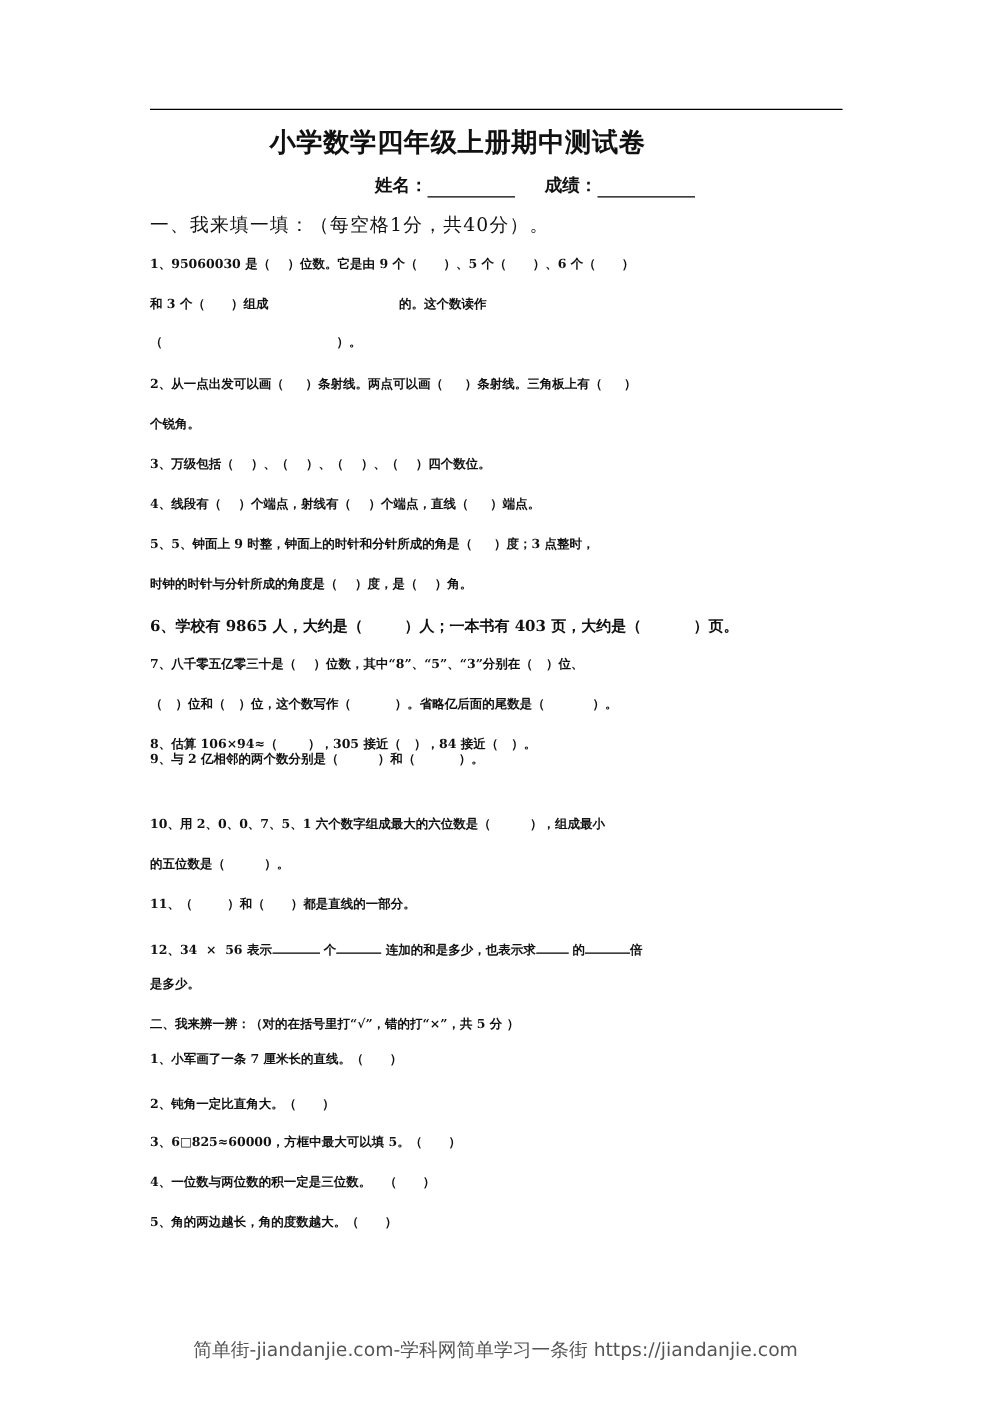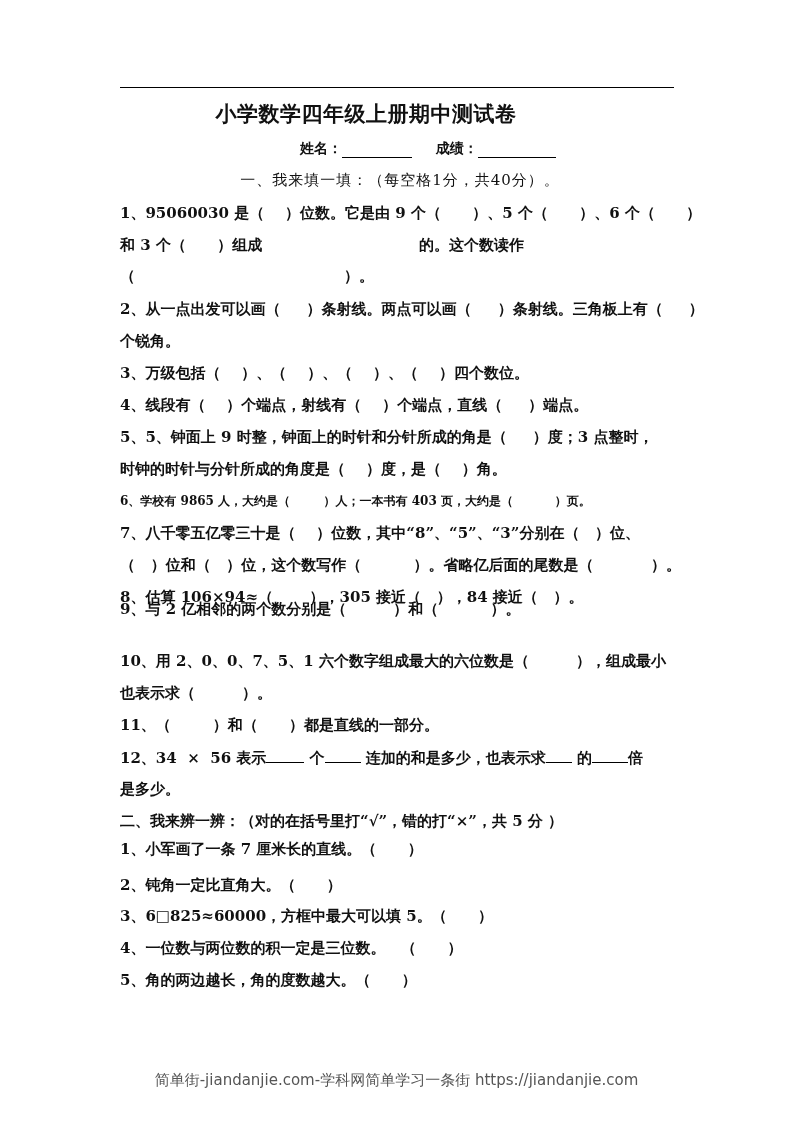--- a/index.html
+++ b/index.html
@@ -4,22 +4,22 @@
 <style>
   html, body { margin: 0; padding: 0; background: #ffffff; }
   body { width: 793px; height: 1122px; position: relative; overflow: hidden;
          font-family: "DejaVu Serif", "Liberation Serif", serif; color: #111; }
   .rule { position: absolute; left: 120px; top: 87px; width: 554px; height: 0; border-top: 1.5px solid #000; }
   .title { position: absolute; left: 0; width: 732px; top: 100px; text-align: center;
            font-family: "DejaVu Sans", "Liberation Sans", sans-serif; font-size: 21px; font-weight: bold; letter-spacing: 0.5px; }
   .meta { position: absolute; top: 140px; left: 300px; font-size: 14px; font-weight: bold;
           font-family: "DejaVu Sans", "Liberation Sans", sans-serif; }
   .meta span.blank { display: inline-block; border-bottom: 1px solid #000; height: 14px; vertical-align: bottom; }
-  .line { position: absolute; left: 120px; width: 560px; font-size: 15px; white-space: pre; font-weight: bold; }
-  .sec { font-weight: normal; font-size: 15px; letter-spacing: 1px; text-align: center; }
+  .line { position: absolute; left: 120px; width: 560px; font-size: 10px; white-space: pre; font-weight: bold; }
+  .sec { font-weight: normal; font-size: 15px; letter-spacing: 1px; }
   .u { display: inline-block; border-bottom: 1px solid #000; height: 14px; vertical-align: baseline; }
   .footer { position: absolute; top: 1071px; left: 0; width: 793px; text-align: center;
             font-family: "DejaVu Sans", "Liberation Sans", sans-serif; font-size: 15px; color: #555; }
 </style>
 </head>
 <body>
 
 <div class="rule"></div>
 <div class="title">小学数学四年级上册期中测试卷</div>
 
@@ -39,21 +39,21 @@
 <div class="line" style="top:364px">3、万级包括（    ）、（    ）、（    ）、（    ）四个数位。</div>
 <div class="line" style="top:396px">4、线段有（    ）个端点，射线有（    ）个端点，直线（     ）端点。</div>
 <div class="line" style="top:428px">5、5、钟面上 9 时整，钟面上的时针和分针所成的角是（     ）度；3 点整时，</div>
 <div class="line" style="top:460px">时钟的时针与分针所成的角度是（    ）度，是（    ）角。</div>
 <div class="line" style="top:493px;font-size:12px">6、学校有 9865 人，大约是（        ）人；一本书有 403 页，大约是（          ）页。</div>
 <div class="line" style="top:524px">7、八千零五亿零三十是（    ）位数，其中“8”、“5”、“3”分别在（   ）位、</div>
 <div class="line" style="top:556px">（   ）位和（   ）位，这个数写作（          ）。省略亿后面的尾数是（           ）。</div>
 <div class="line" style="top:588px">8、估算 106×94≈（       ），305 接近（   ），84 接近（   ）。</div>
 <div class="line" style="top:600px">9、与 2 亿相邻的两个数分别是（         ）和（          ）。</div>
 <div class="line" style="top:652px">10、用 2、0、0、7、5、1 六个数字组成最大的六位数是（         ），组成最小</div>
-<div class="line" style="top:684px">也表示求（         ）。</div>
+<div class="line" style="top:684px">的五位数是（         ）。</div>
 <div class="line" style="top:716px">11、（        ）和（      ）都是直线的一部分。</div>
 
 <div class="line" style="top:748px"><span>12、34  ×  56 表示</span><span class="u" style="width:38px"></span><span> 个</span><span class="u" style="width:36px"></span><span> 连加的和是多少，也表示求</span><span class="u" style="width:26px"></span><span> 的</span><span class="u" style="width:36px"></span><span>倍</span></div>
 <div class="line" style="top:780px">是多少。</div>
 
 <div class="line" style="top:812px">二、我来辨一辨：（对的在括号里打“√”，错的打“×”，共 5 分 ）</div>
 <div class="line" style="top:840px">1、小军画了一条 7 厘米长的直线。（      ）</div>
 <div class="line" style="top:876px">2、钝角一定比直角大。（      ）</div>
 <div class="line" style="top:907px">3、6□825≈60000，方框中最大可以填 5。（      ）</div>
 <div class="line" style="top:939px">4、一位数与两位数的积一定是三位数。   （      ）</div>

